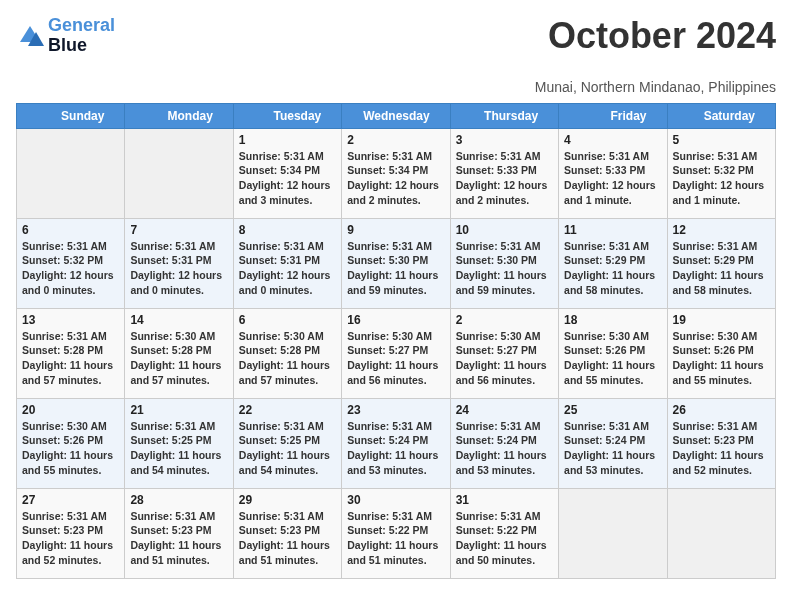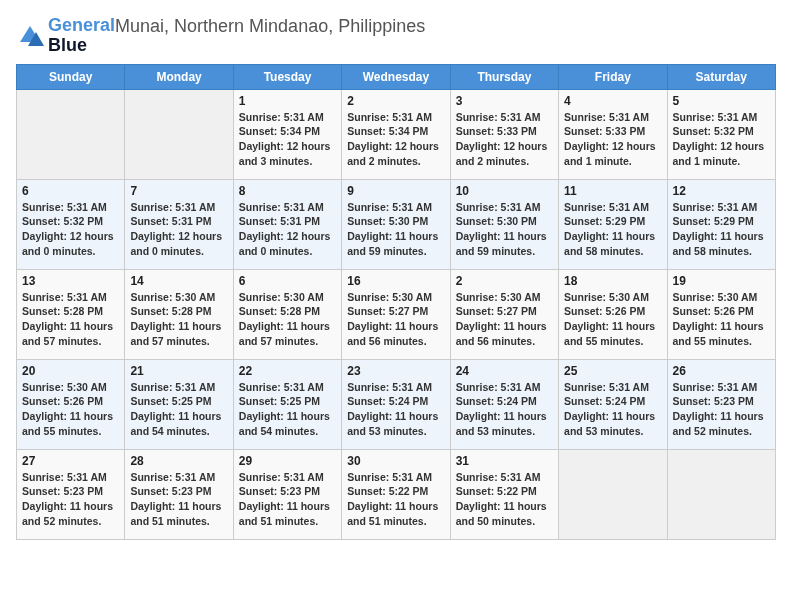--- a/index.html
+++ b/index.html
@@ -5,22 +5,24 @@
     * { box-sizing: border-box; margin: 0; padding: 0; }
     body {
       font-family: Arial, sans-serif;
       background: #fff;
       width: 792px;
       min-height: 612px;
       padding: 16px;
     }
     .header {
       display: flex;
+      justify-content: space-between;
       align-items: flex-start;
       margin-bottom: 8px;
+      gap: 32px;
     }
     .logo {
       display: flex;
       align-items: center;
       gap: 4px;
     }
     .logo-text {
       font-size: 18px;
       font-weight: bold;
       color: #333;
@@ -32,34 +34,35 @@
       height: 28px;
     }
     .title-block { text-align: right; }
     .month-title {
       font-size: 36px;
       font-weight: bold;
       color: #333;
       line-height: 1.1;
     }
     .subtitle {
-      font-size: 18px;
+      font-size: 14px;
       color: #555;
+      margin-top: 23px;
     }
     table {
       width: 100%;
       border-collapse: collapse;
       font-size: 11px;
     }
     thead th {
       background: #4a90d9;
       color: #fff;
       font-weight: bold;
-      text-align: center;
-      padding: 5px 8px;
+      text-align: right;
+      padding: 5px 20px;
       border: 1px solid #3a7fc1;
       font-size: 12px;
     }
     tbody td {
       vertical-align: top;
       padding: 4px 5px;
       border: 1px solid #ccc;
       width: 14.28%;
       min-height: 80px;
       height: 90px;
@@ -93,20 +96,21 @@
     <svg class="logo-icon" viewBox="0 0 28 28">
       <polygon points="14,4 24,20 4,20" fill="#4a90d9"></polygon>
       <polygon points="20,10 28,24 12,24" fill="#2a6db5"></polygon>
     </svg>
     <div class="logo-text">
       <div><span>General</span></div>
       <div><span style="color:#0f172a">Blue</span></div>
     </div>
   </div>
   <div class="title-block">
+    <div class="month-title">October 2024</div>
     <div class="subtitle">Munai, Northern Mindanao, Philippines</div>
   </div>
 </div>
 
 <table>
   <thead>
     <tr id="header-row">
         <th>Sunday</th>
         <th>Monday</th>
         <th>Tuesday</th>

